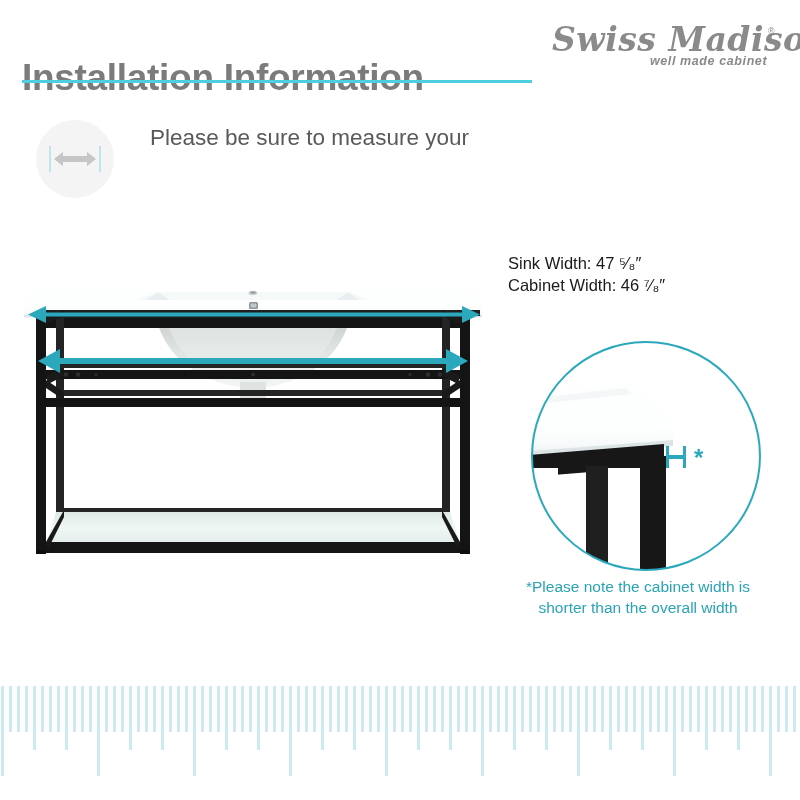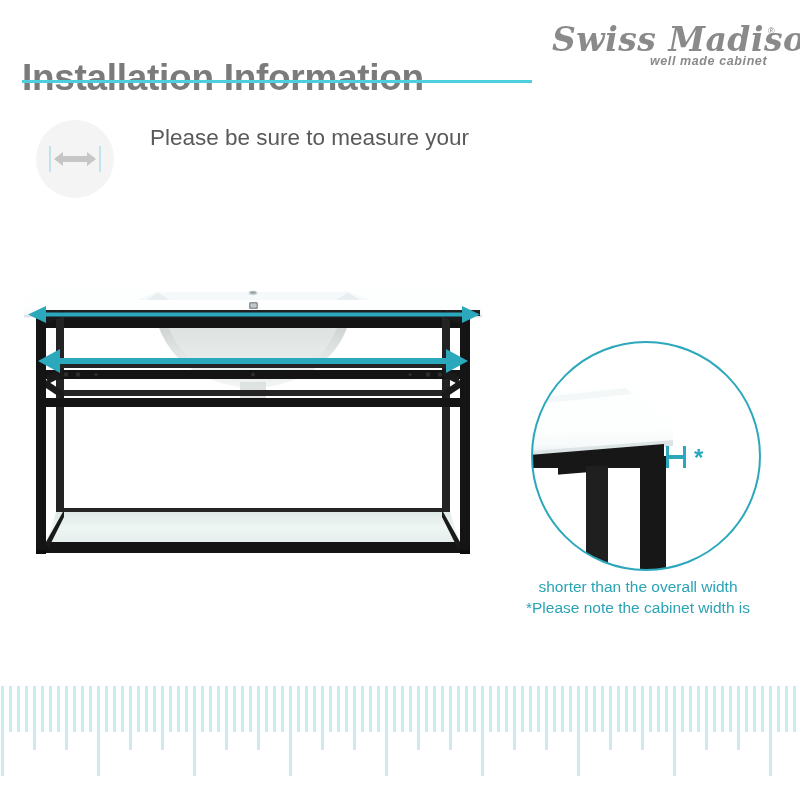--- a/index.html
+++ b/index.html
@@ -194,20 +194,24 @@
         <line x1="14" y1="26" x2="14" y2="52" stroke="#bfe4ee" stroke-width="2"></line>
         <line x1="64" y1="26" x2="64" y2="52" stroke="#bfe4ee" stroke-width="2"></line>
         <path d="M18 39 L27 32 L27 36 L51 36 L51 32 L60 39 L51 46 L51 42 L27 42 L27 46 Z" fill="#c6c6c6"></path>
       </svg>
     </div>
     <div class="instruction-text">
       <div>Please be sure to measure your</div>
     </div>
   </div>
 
+  <div class="dims">
+    <div>Sink Width: 47 ⁵⁄₈″</div>
+    <div>Cabinet Width: 46 ⁷⁄₈″</div>
+  </div>
 
   <div class="vanity">
     <svg width="470" height="296" viewBox="0 0 470 296">
       <defs>
         <linearGradient id="topGrad" x1="0" y1="0" x2="0" y2="1">
           <stop offset="0%" stop-color="#ffffff"></stop>
           <stop offset="60%" stop-color="#fbfdfd"></stop>
           <stop offset="100%" stop-color="#eef3f4"></stop>
         </linearGradient>
         <linearGradient id="bowlGrad" x1="0" y1="0" x2="0" y2="1">
@@ -357,22 +361,22 @@
         </g>
       </g>
 
       <circle cx="118" cy="118" r="114" fill="none" stroke="#2ba8bc" stroke-width="2"></circle>
 
       <text x="166" y="128" font-family="Liberation Sans, sans-serif" font-size="24" font-weight="bold" fill="#2ba8bc">*</text>
     </svg>
   </div>
 
   <div class="footnote">
+    <div>*Please note the cabinet width is</div>
     <div>shorter than the overall width</div>
-    <div>*Please note the cabinet width is</div>
   </div>
 
   <div class="ruler">
     <svg width="800" height="120" viewBox="0 0 800 120">
       <g id="ruler-tick-group" fill="#cdeaf2">
           <rect x="1.00" y="6" width="3" height="90" fill="#cdeaf2"></rect>
           <rect x="9.00" y="6" width="3" height="46" fill="#cdeaf2"></rect>
           <rect x="17.00" y="6" width="3" height="46" fill="#cdeaf2"></rect>
           <rect x="25.00" y="6" width="3" height="46" fill="#cdeaf2"></rect>
           <rect x="33.00" y="6" width="3" height="64" fill="#cdeaf2"></rect>

